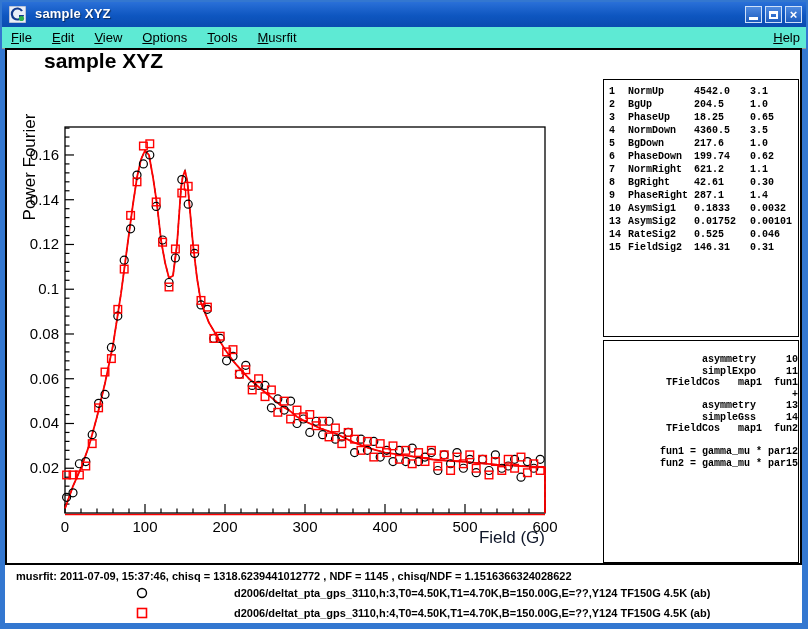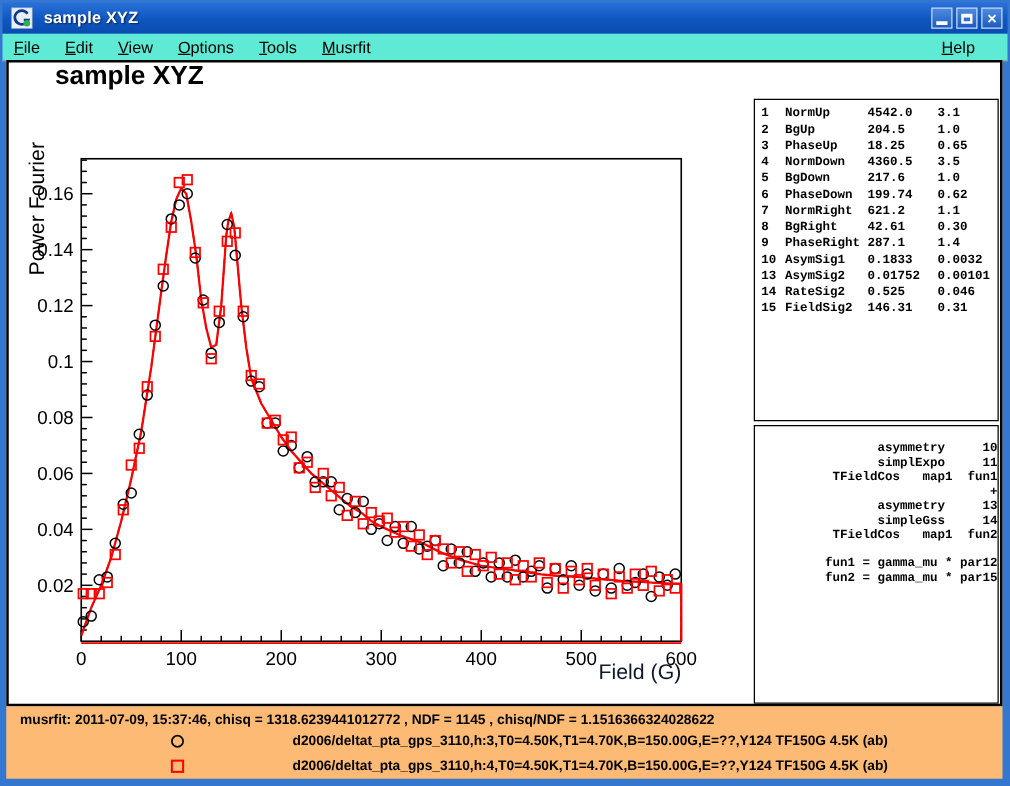--- a/index.html
+++ b/index.html
@@ -32,21 +32,21 @@
   .glyph-max{width:9px;height:8px;border:2px solid #fff;border-top-width:3px;box-sizing:border-box;}
   .glyph-close{color:#fff;font-weight:bold;font-size:13px;line-height:13px;}
   
   .menubar{
     position:absolute;left:2px;top:27px;width:804px;height:21px;
     background:#5eead4;border-bottom:1px solid #9a9a91;
     display:flex;align-items:center;font-size:13px;color:#000;
   }
   .menu-item{padding:2px 7px;margin-left:6px;cursor:default;}
   .menu-item:first-child{margin-left:2px;}
-  .menu-help{position:absolute;right:20px;padding:16px 6px;cursor:default;}
+  .menu-help{position:absolute;right:0;padding:16px 6px;cursor:default;}
   
   .canvas{
     position:absolute;left:5px;top:48px;width:797px;height:517px;
     background:#fff;border:2px solid #000;box-sizing:border-box;
   }
   .plot-title{
     position:absolute;left:44px;top:49px;
     font-size:21px;font-weight:bold;color:#000;
   }
   .ylabel{
@@ -64,21 +64,21 @@
     position:absolute;background:#fff;border:1px solid #000;box-sizing:border-box;
     font-family:"Liberation Mono","DejaVu Sans Mono",monospace;
     font-weight:bold;font-size:10px;color:#000;
   }
   .param-box{left:603px;top:79px;width:196px;height:258px;padding:5px 0 0 5px;}
   .theory-box{left:603px;top:340px;width:196px;height:223px;text-align:right;}
   .param-row{display:grid;grid-template-columns:19px 66px 56px auto;line-height:13px;white-space:pre;}
   .theory-pre{margin:0;padding:13px 0 0 5px;font:inherit;line-height:11.5px;}
   
   .bottomarea{
-    position:absolute;left:5px;top:565px;width:797px;height:58px;background:#fdba74;
+    position:absolute;left:5px;top:565px;width:797px;height:58px;background:#ffffff;
   }
   .status-line{
     position:absolute;left:11px;top:5px;
     font-size:11px;font-weight:bold;color:#000;white-space:nowrap;
   }
   .legend-row{position:absolute;left:129px;height:18px;}
   .legend-row.r1{top:20px;} .legend-row.r2{top:40px;}
   .legend-marker{position:absolute;left:0;top:0;}
   .legend-label{
     position:absolute;left:74px;top:2px;

